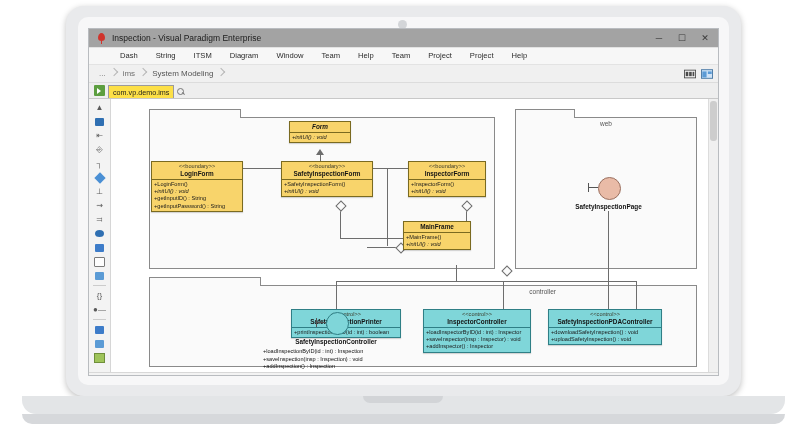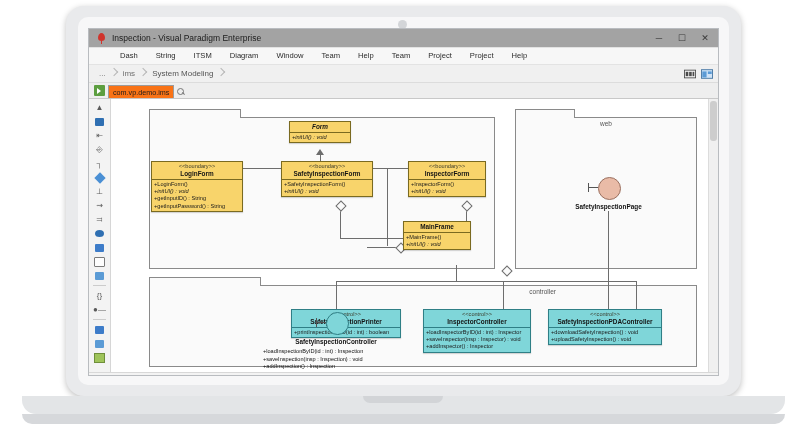--- a/index.html
+++ b/index.html
@@ -50,21 +50,21 @@
        border-top:1px solid #b6b6b6;border-right:1px solid #b6b6b6;transform:rotate(45deg);}
   .bc-right{position:absolute;right:5px;top:0;height:17px;display:flex;align-items:center;gap:5px;}
   .bc-ico{width:12px;height:10px;}
 
   .tabbar{height:15px;background:#eeeeee;border-bottom:1px solid #c8c8c8;display:flex;
        align-items:flex-end;padding-left:3px;}
   .tab-ico{width:11px;height:11px;margin:0 3px 2px 2px;background:#5c9e3f;border-radius:1px;
        position:relative;}
   .tab-ico:after{content:"";position:absolute;left:3px;top:2.5px;border-left:4px solid #fff;
        border-top:3px solid transparent;border-bottom:3px solid transparent;}
-  .tab{background:#f97316;border:1px solid #9b9b9b;border-bottom:none;height:12px;
+  .tab{background:#fde047;border:1px solid #9b9b9b;border-bottom:none;height:12px;
        display:flex;align-items:center;padding:0 4px;font-size:7.2px;color:#1d1d1d;}
   .tab-search{width:9px;height:9px;margin-left:3px;margin-bottom:1px;position:relative;}
   .tab-search:before{content:"";position:absolute;left:0;top:0;width:5px;height:5px;
        border:1px solid #777;border-radius:50%;}
   .tab-search:after{content:"";position:absolute;left:4.5px;top:5px;width:3px;height:1px;
        background:#777;transform:rotate(45deg);}
 
   .workarea{position:relative;height:273px;background:#ffffff;display:flex;}
 
   

